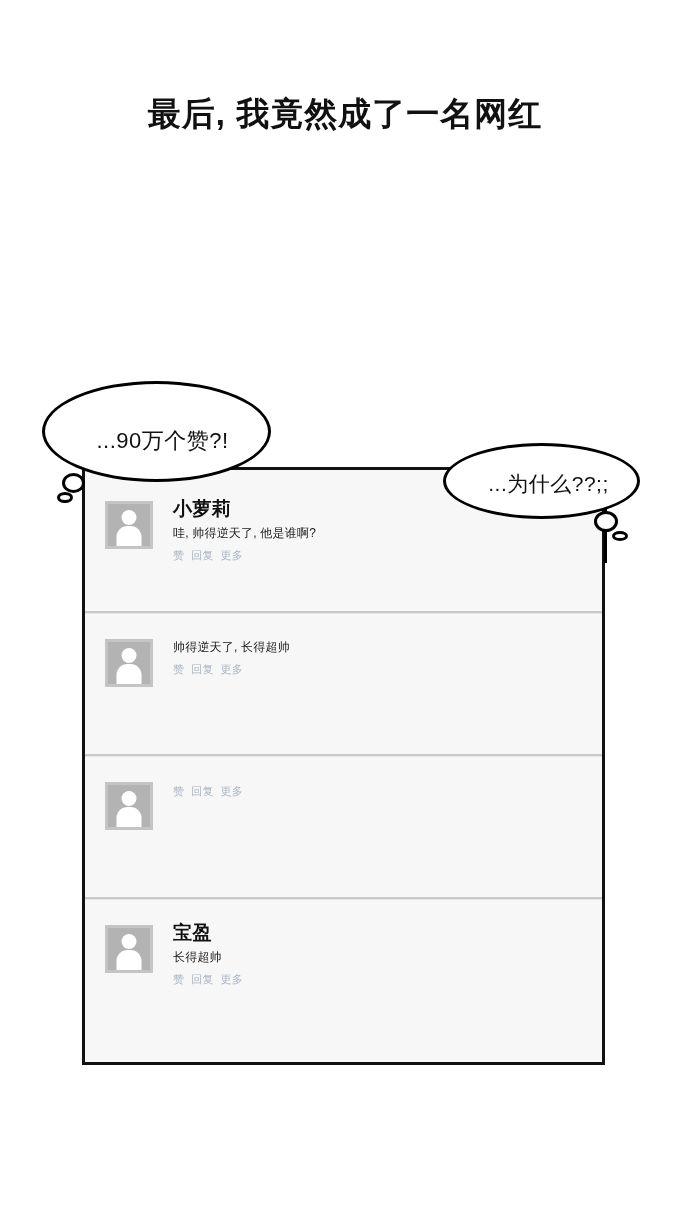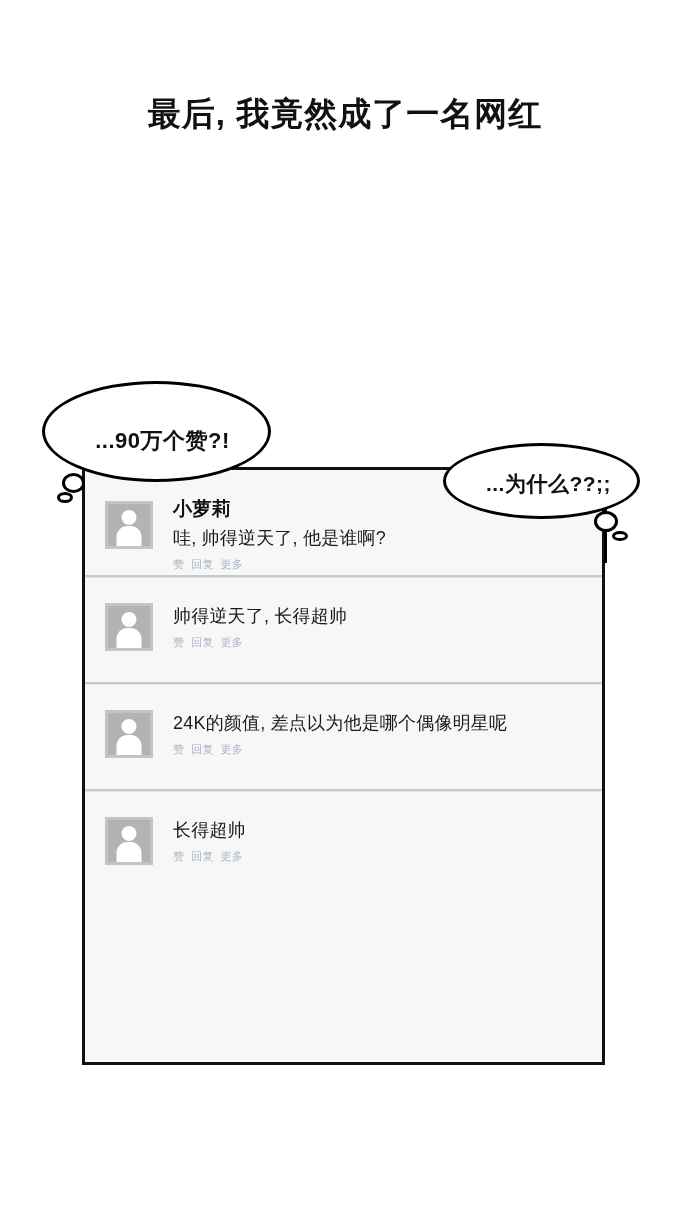--- a/index.html
+++ b/index.html
@@ -47,21 +47,21 @@
     position: relative;
     width: 100%;
     height: 100%;
   }
   .comment-row {
     position: relative;
     display: flex;
     align-items: flex-start;
     padding: 22px 0 0 20px;
     box-sizing: border-box;
-    height: 107px;
+    height: 143px;
   }
   .comment-row.first { padding-top: 27px; }
   .comment-row + .comment-row::before {
     content: "";
     position: absolute;
     left: 0;
     top: -2px;
     width: 100%;
     height: 2px;
     background: #c9c9c9;
@@ -106,21 +106,21 @@
     min-width: 0;
   }
   .comment-author {
     font-size: 19px;
     font-weight: 700;
     color: #111111;
     line-height: 1.25;
     letter-spacing: 0.4px;
   }
   .comment-text {
-    font-size: 18px;
+    font-size: 12px;
     color: #1a1a1a;
     line-height: 1.45;
     margin-top: 4px;
     letter-spacing: 0.2px;
   }
   .comment-actions {
     margin-top: 6px;
     font-size: 11px;
     color: #a9b5c4;
     letter-spacing: 0.2px;
@@ -137,21 +137,21 @@
     border: 3px solid #000000;
     border-radius: 50%;
     display: flex;
     align-items: center;
     justify-content: center;
     box-sizing: border-box;
     z-index: 6;
   }
   .bubble-text {
     font-size: 22px;
-    font-weight: 700;
+    font-weight: 400;
     color: #111111;
     white-space: nowrap;
     letter-spacing: 0.5px;
   }
 
   #bubble-likes {
     left: 42px;
     top: 381px;
     width: 229px;
     height: 101px;
@@ -231,33 +231,33 @@
         </div>
       </div>
     </div>
 
     <div class="comment-row">
       <div class="avatar">
         <span class="head"></span>
         <span class="body"></span>
       </div>
       <div class="comment-body">
-        <div class="comment-text">24K的颜值, 差点以为他是哪个偶像明星呢</div>
         <div class="comment-actions">
           <span class="action">赞</span><span class="action">回复</span><span class="action">更多</span>
         </div>
       </div>
     </div>
 
     <div class="comment-row">
       <div class="avatar">
         <span class="head"></span>
         <span class="body"></span>
       </div>
       <div class="comment-body">
+        <div class="comment-author">宝盈</div>
         <div class="comment-text">长得超帅</div>
         <div class="comment-actions">
           <span class="action">赞</span><span class="action">回复</span><span class="action">更多</span>
         </div>
       </div>
     </div>
 
   </div>
 </div>
 

